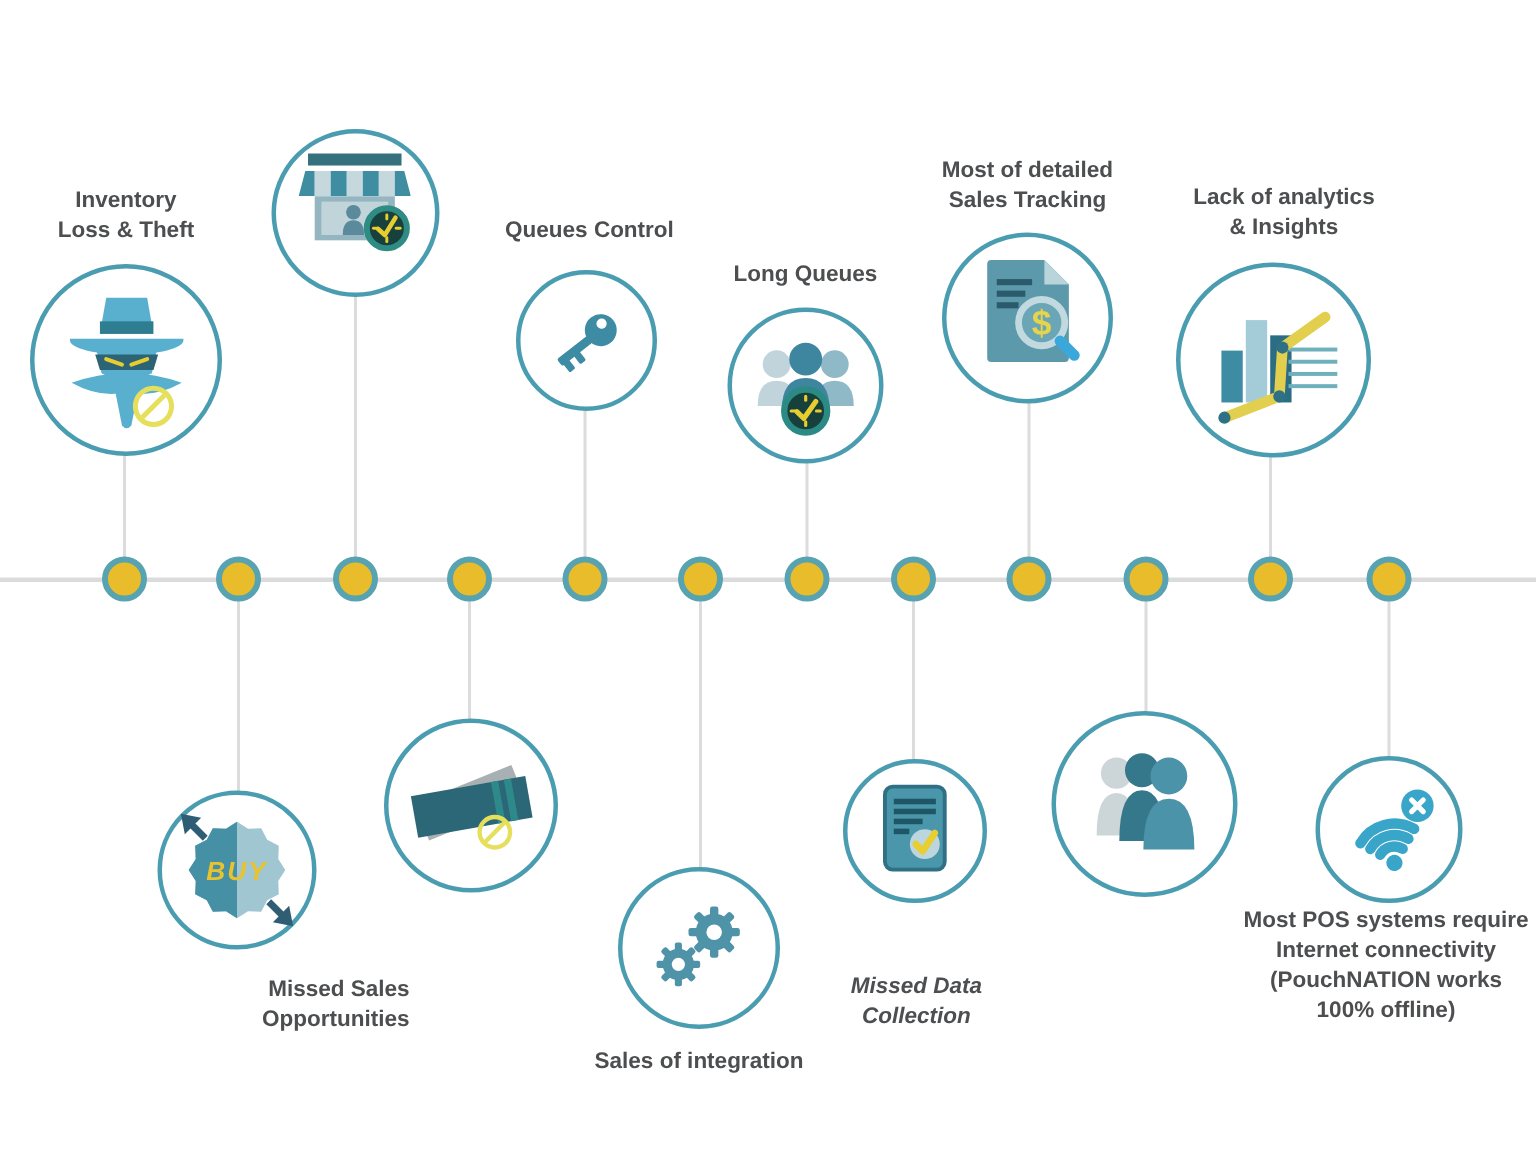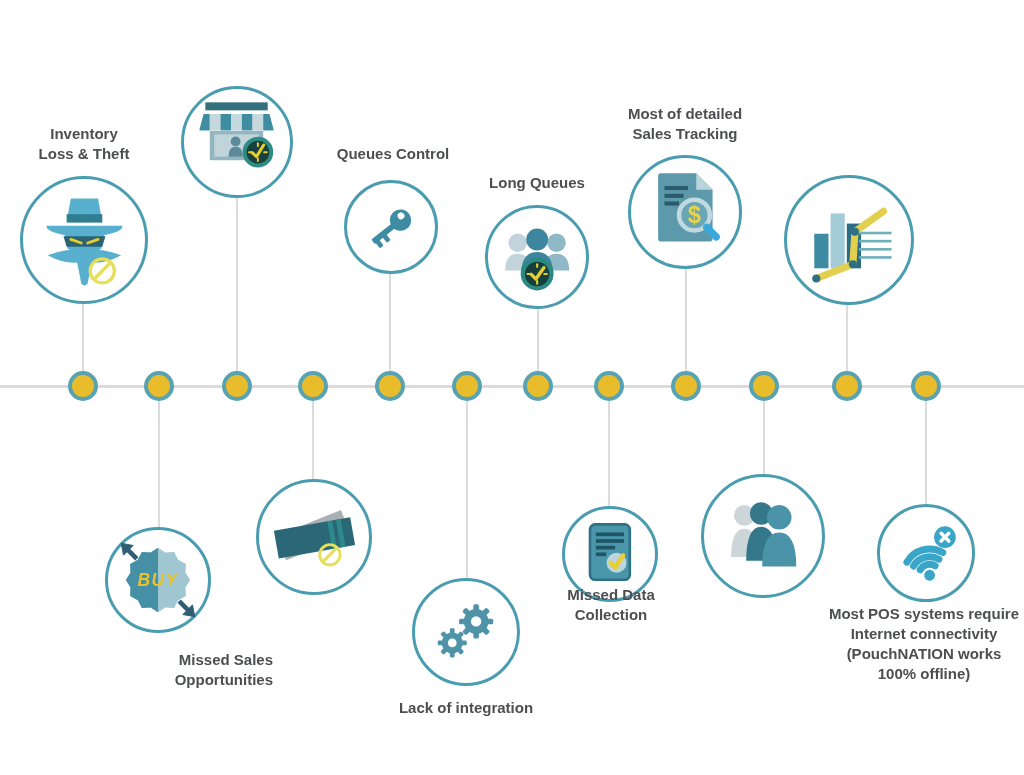--- a/index.html
+++ b/index.html
@@ -178,21 +178,21 @@
             <rect x="-3.5" y="-21.5" width="7" height="11" rx="2" transform="rotate(225)"></rect>
             <rect x="-3.5" y="-21.5" width="7" height="11" rx="2" transform="rotate(270)"></rect>
             <rect x="-3.5" y="-21.5" width="7" height="11" rx="2" transform="rotate(315)"></rect>
           </g>
           <circle r="15.5"></circle>
           <circle r="6.5" fill="#ffffff"></circle>
         </g>
       </g>
     </svg>
   </div>
-  <div class="label" style="left:466px;top:698px;">Lack of integration</div>
+  <div class="label" style="left:466px;top:698px;">Sales of integration</div>
 
   <div class="circle" style="left:485px;top:205px;width:104px;height:104px;">
     <svg viewBox="0 0 100 100" style="width:86%;height:86%;">
       <circle cx="27" cy="33" r="11" fill="#c2d4db"></circle>
       <path d="M12,66 Q12,46 27,46 Q42,46 42,66 Z" fill="#c2d4db"></path>
       <circle cx="73" cy="33" r="11" fill="#8fb9c7"></circle>
       <path d="M58,66 Q58,46 73,46 Q88,46 88,66 Z" fill="#8fb9c7"></path>
       <circle cx="50" cy="29" r="13" fill="#3e86a0"></circle>
       <path d="M31,70 Q31,44 50,44 Q69,44 69,70 Z" fill="#3e86a0"></path>
       <g>
@@ -215,21 +215,21 @@
       <g fill="#1f5666">
         <rect x="31" y="21" width="38" height="5"></rect>
         <rect x="31" y="30" width="38" height="5"></rect>
         <rect x="31" y="39" width="26" height="5"></rect>
         <rect x="31" y="48" width="14" height="5"></rect>
       </g>
       <circle cx="59" cy="62" r="13.5" fill="#bdd5dc"></circle>
       <polyline points="51,62 57,68.5 68,52" fill="none" stroke="#e8ce2e" stroke-width="6" stroke-linecap="round" stroke-linejoin="round"></polyline>
     </svg>
   </div>
-  <div class="label" style="left:611px;top:585px;">Missed Data
+  <div class="label" style="left:611px;top:648px;font-style:italic;">Missed Data
 Collection</div>
 
   <div class="circle" style="left:628px;top:155px;width:114px;height:114px;">
     <svg viewBox="0 0 100 100" style="width:84%;height:84%;">
       <path d="M20,10 Q20,7 23,7 L62,7 L80,25 L80,79 Q80,82 77,82 L23,82 Q20,82 20,79 Z" fill="#5b99ab"></path>
       <path d="M62,7 L62,25 L80,25 Z" fill="#b9d4da"></path>
       <g fill="#2b5a6b">
         <rect x="27" y="21" width="26" height="4.5"></rect>
         <rect x="27" y="29.5" width="21" height="4.5"></rect>
         <rect x="27" y="38" width="16" height="4.5"></rect>
@@ -263,20 +263,22 @@
         <rect x="60" y="50" width="32" height="2.6"></rect>
         <rect x="60" y="58" width="32" height="2.6"></rect>
         <rect x="60" y="66" width="32" height="2.6"></rect>
       </g>
       <polyline points="18,88 54,74 56,42 84,22" fill="none" stroke="#e3cf4e" stroke-width="7" stroke-linecap="round" stroke-linejoin="round"></polyline>
       <circle cx="18" cy="88" r="4" fill="#2e7185"></circle>
       <circle cx="54" cy="74" r="4" fill="#2e7185"></circle>
       <circle cx="56" cy="42" r="4" fill="#2e7185"></circle>
     </svg>
   </div>
+  <div class="label" style="left:856px;top:122px;">Lack of analytics
+&amp; Insights</div>
 
   <div class="circle" style="left:877px;top:504px;width:98px;height:98px;">
     <svg viewBox="0 0 100 100" style="width:84%;height:84%;">
       <g transform="rotate(-15 50 60)">
         <g stroke="#39a5c8" fill="none" stroke-linecap="round" stroke-width="9">
           <path d="M26,56 A34,34 0 0 1 74,56"></path>
           <path d="M33,63 A24,24 0 0 1 67,63"></path>
           <path d="M40,70 A14,14 0 0 1 60,70"></path>
         </g>
         <circle cx="50" cy="80" r="7" fill="#39a5c8"></circle>

